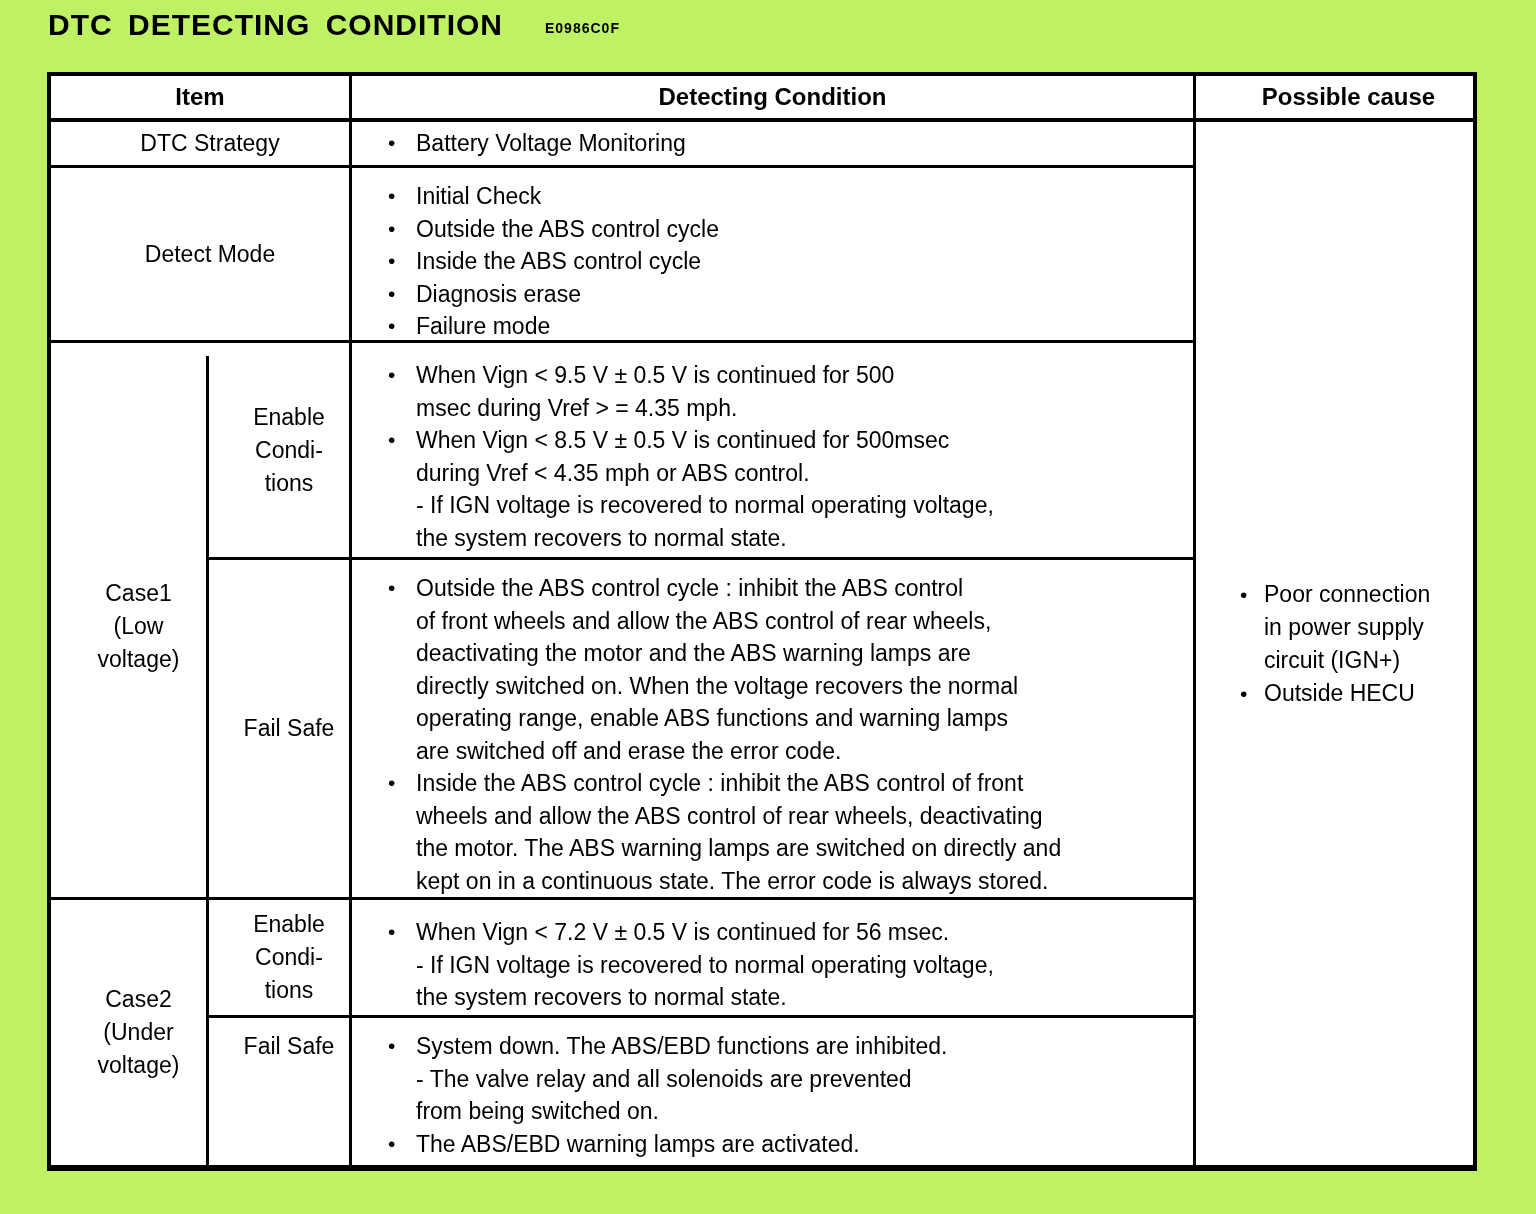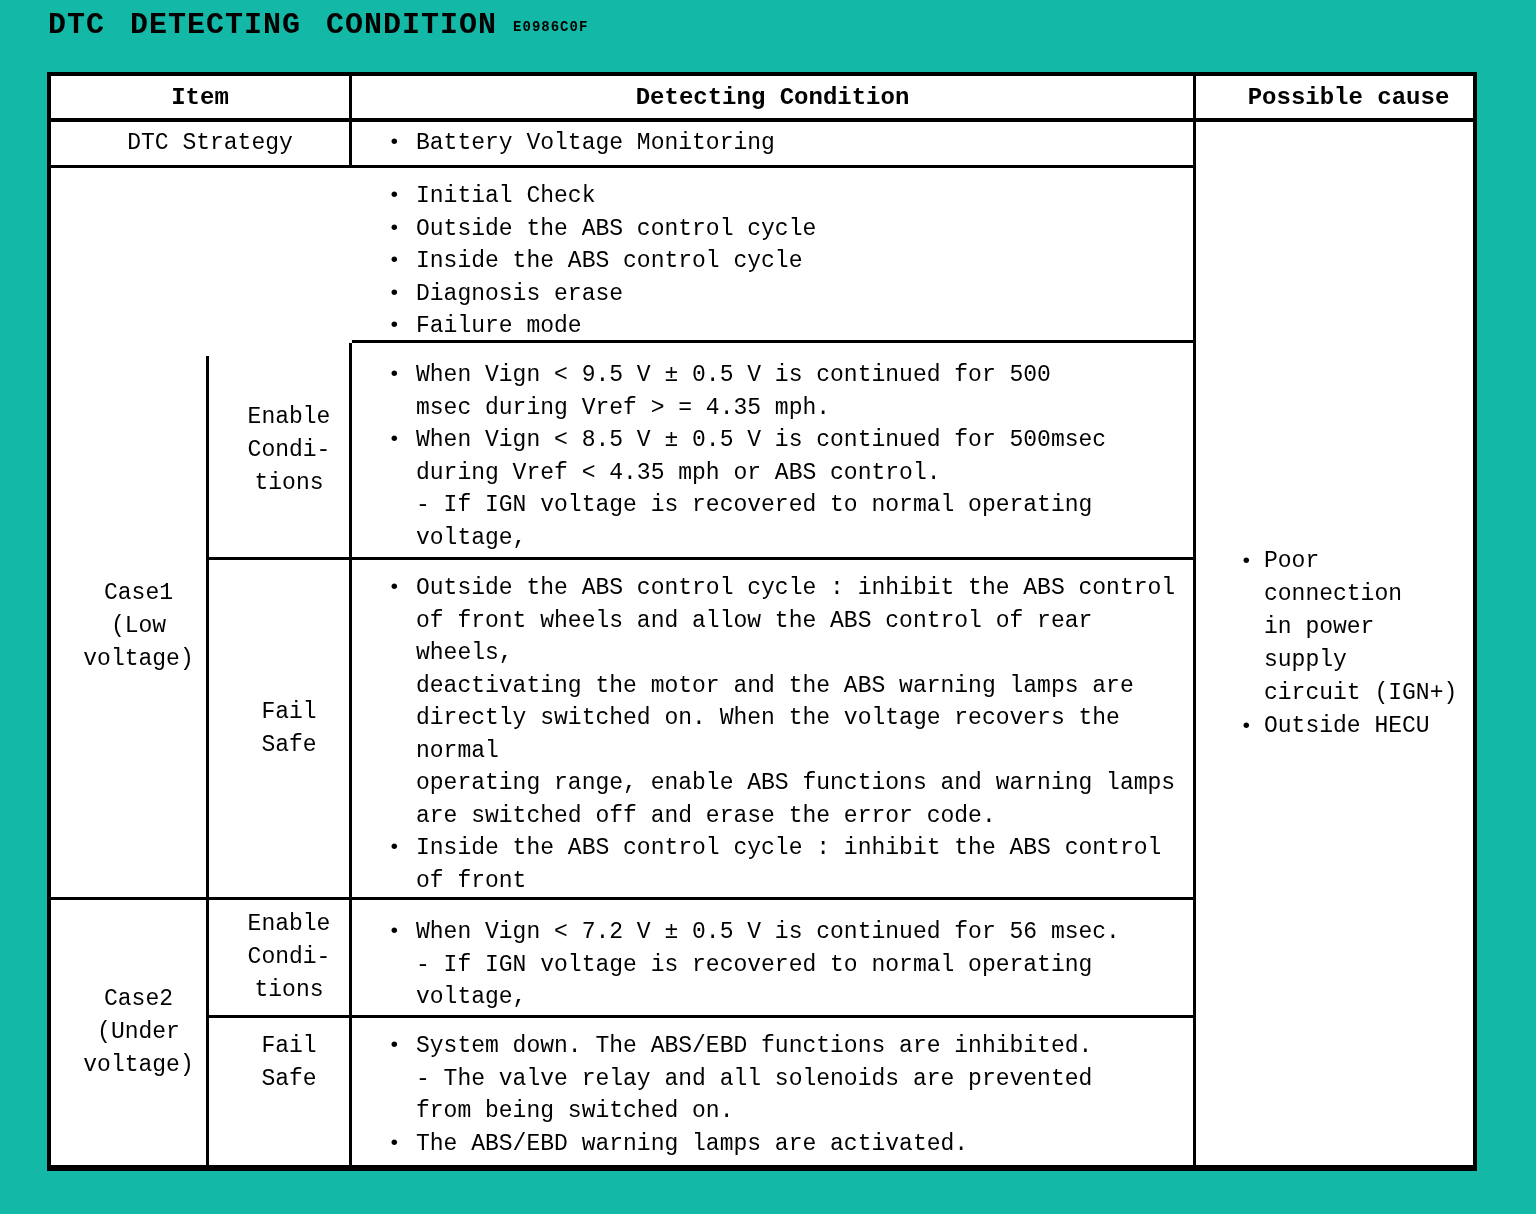--- a/index.html
+++ b/index.html
@@ -1,23 +1,23 @@
 <!DOCTYPE html>
 <html><head>
 <meta charset="utf-8">
 <style>
   * { box-sizing: border-box; margin: 0; padding: 0; }
   html, body { background: #ffffff; }
   .sheet {
     position: relative;
     width: 1536px;
     height: 1214px;
-    background: #14b8a6;
+    background: #bef264;
     color: #000;
-    font-family: Liberation Mono, monospace;
+    font-family: Liberation Sans, sans-serif;
     overflow: hidden;
   }
   
   .title-row {
     position: absolute;
     left: 48px;
     top: 8px;
     display: flex;
     align-items: baseline;
   }
@@ -25,21 +25,21 @@
     font-size: 30px;
     font-weight: 700;
     letter-spacing: 1px;
     word-spacing: 6px;
     color: #000;
   }
   .doc-code {
     font-size: 14px;
     font-weight: 700;
     letter-spacing: 1px;
-    margin-left: 16px;
+    margin-left: 42px;
     position: relative;
     top: -2px;
   }
   
   .doc-table {
     position: absolute;
     left: 47px;
     top: 72px;
     width: 1430px;
     display: grid;
@@ -151,20 +151,21 @@
     <div class="cell hdr c-header-cause no-right">Possible cause</div>
 
     <div class="cell label-cell c-dtc-item">DTC Strategy</div>
     <div class="cell cond-cell cond-center c-dtc-cond">
       <div class="li">
         <span class="bullet">•</span>
         <span class="li-text">Battery Voltage Monitoring</span>
       </div>
     </div>
 
+    <div class="cell label-cell c-detect-item">Detect Mode</div>
     <div class="cell cond-cell c-detect-cond">
       <div class="li">
         <span class="bullet">•</span>
         <span class="li-text">Initial Check</span>
       </div>
       <div class="li">
         <span class="bullet">•</span>
         <span class="li-text">Outside the ABS control cycle</span>
       </div>
       <div class="li">

